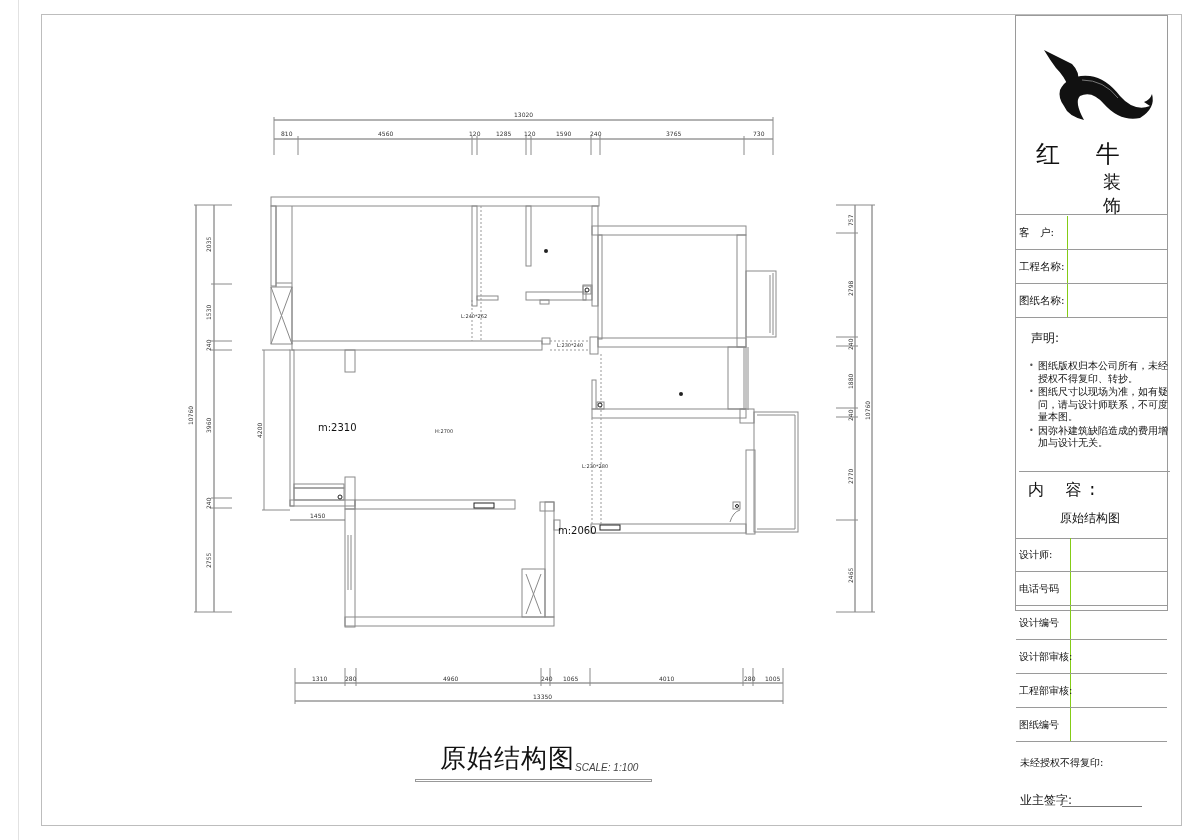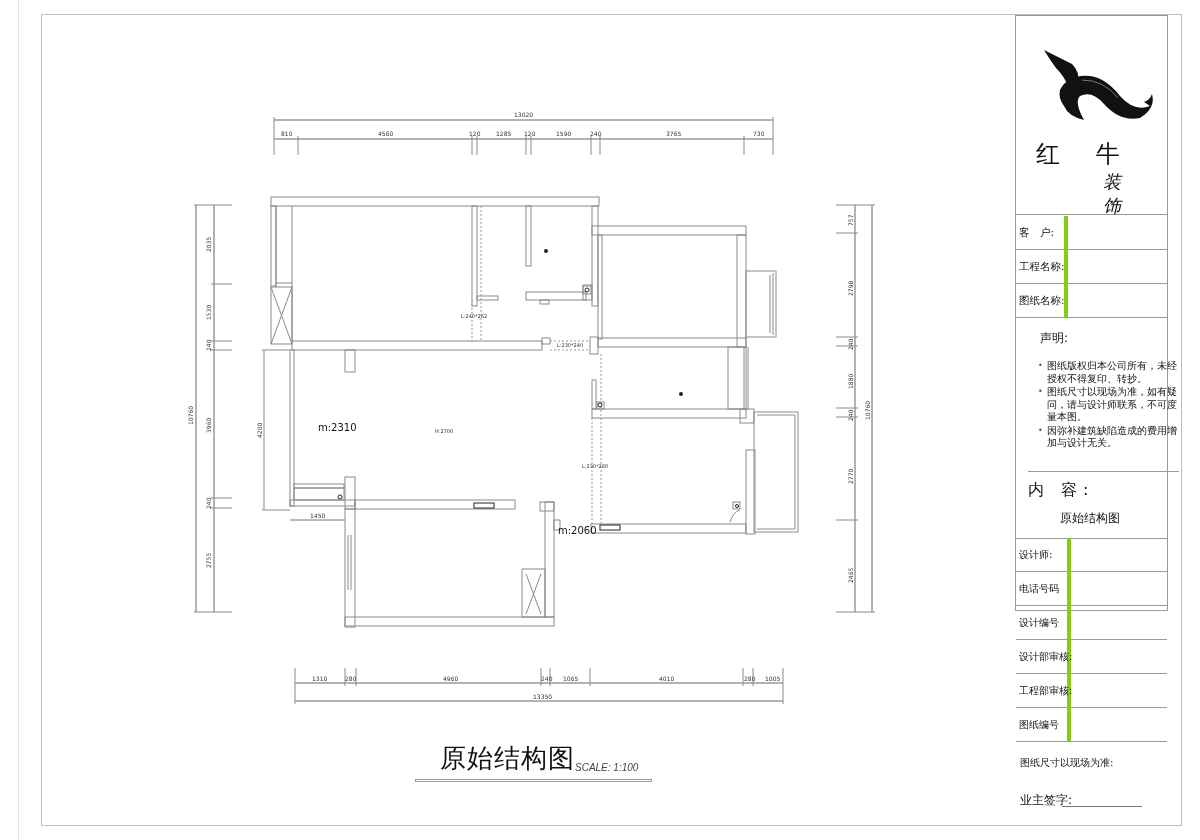--- a/index.html
+++ b/index.html
@@ -8,33 +8,33 @@
   .frame-outer { position: absolute; left: 41px; top: 14px; width: 1141px; height: 812px;
                  border: 1px solid #bdbdbd; box-sizing: border-box; }
   .faint-line { position: absolute; left: 18px; top: 0; width: 1px; height: 840px; background: #e2e2e2; }
   .titleblock { position: absolute; left: 1015px; top: 15px; width: 153px; height: 596px;
                 border: 1px solid #9a9a9a; box-sizing: border-box; background: #fff; }
   .tb-logo { position: absolute; left: 0; top: 0; width: 151px; height: 198px; border-bottom: 1px solid #9a9a9a; }
   .logo-mark { position: absolute; left: 22px; top: 30px; width: 120px; height: 85px; }
   .logo-cn1 { position: absolute; left: 20px; top: 122px; font-size: 24px; letter-spacing: 14px;
               font-family: "DejaVu Sans", sans-serif; }
   .logo-cn2 { position: absolute; left: 87px; top: 154px; font-size: 18px; letter-spacing: 8px;
-              font-family: "DejaVu Sans", sans-serif; font-style: italic; }
+              font-family: "DejaVu Sans", sans-serif; }
   .tb-row { position: absolute; left: 0; width: 151px; height: 34px; border-bottom: 1px solid #9a9a9a;
             display: flex; align-items: center; box-sizing: border-box; }
-  .tb-row .lbl { width: 52px; height: 100%; border-right: 4px solid #84cc16; display: flex;
+  .tb-row .lbl { width: 52px; height: 100%; border-right: 1px solid #84cc16; display: flex;
                  align-items: center; font-size: 10.5px; padding-left: 3px; box-sizing: border-box; white-space: nowrap; }
   .tb-row .val { flex: 1; height: 100%; }
   .tb-row.narrow .lbl { width: 55px; font-size: 10px; }
-  .tb-decl { position: absolute; left: 12px; top: 302px; width: 151px; height: 153px; border-bottom: 1px solid #9a9a9a; }
+  .tb-decl { position: absolute; left: 3px; top: 302px; width: 151px; height: 153px; border-bottom: 1px solid #9a9a9a; }
   .decl-title { position: absolute; left: 12px; top: 12px; font-size: 12px; }
   .decl-list { position: absolute; left: 6px; top: 38px; width: 142px; margin: 4px; padding: 0; list-style: none; }
   .decl-list li { font-size: 10px; line-height: 12.5px; padding-left: 9px; position: relative; margin-bottom: 1px; }
   .decl-list li::before { content: "•"; position: absolute; left: 0; top: 0; font-size: 8px; color: #555; }
-  .tb-content { position: absolute; left: 0; top: 456px; width: 151px; height: 66px; border-bottom: 1px solid #9a9a9a; }
+  .tb-content { position: absolute; left: 0; top: 456px; width: 151px; height: 66px; border-bottom: 1px solid #9a9a9a; font-family: Liberation Mono, monospace; }
   .content-title { position: absolute; left: 12px; top: 8px; font-size: 16px; letter-spacing: 6px; }
   .content-val { position: absolute; left: 44px; top: 38px; font-size: 12px; }
   .tb-sign { position: absolute; left: 0; top: 706px; width: 151px; height: 102px; }
   .sign-approve { position: absolute; left: 4px; top: 34px; font-size: 10px; }
   .sign-owner { position: absolute; left: 4px; top: 70px; font-size: 12px; }
   .sign-line { position: absolute; left: 46px; top: 85px; width: 80px; height: 1px; background: #777; }
 
   .plan { position: absolute; left: 0; top: 0; width: 1010px; height: 840px; }
   .plan text { font-family: "DejaVu Sans", sans-serif; fill: #333; }
   .dim-txt { font-size: 6px; }
@@ -323,17 +323,17 @@
     <div class="val"></div>
   </div>
   <div class="tb-row narrow" style="top:692px; height:14px; border-bottom:none"></div>
 
   <div class="tb-row narrow" style="top:692px">
     <div class="lbl">图纸编号</div>
     <div class="val"></div>
   </div>
 
   <div class="tb-sign" style="top:726px; height:82px">
-    <div class="sign-approve" style="top:14px">图纸尺寸以现场为准:</div>
+    <div class="sign-approve" style="top:14px">未经授权不得复印:</div>
     <div class="sign-owner" style="top:50px">业主签字:</div>
     <div class="sign-line" style="top:64px"></div>
   </div>
 </div>
 
 </body></html>

